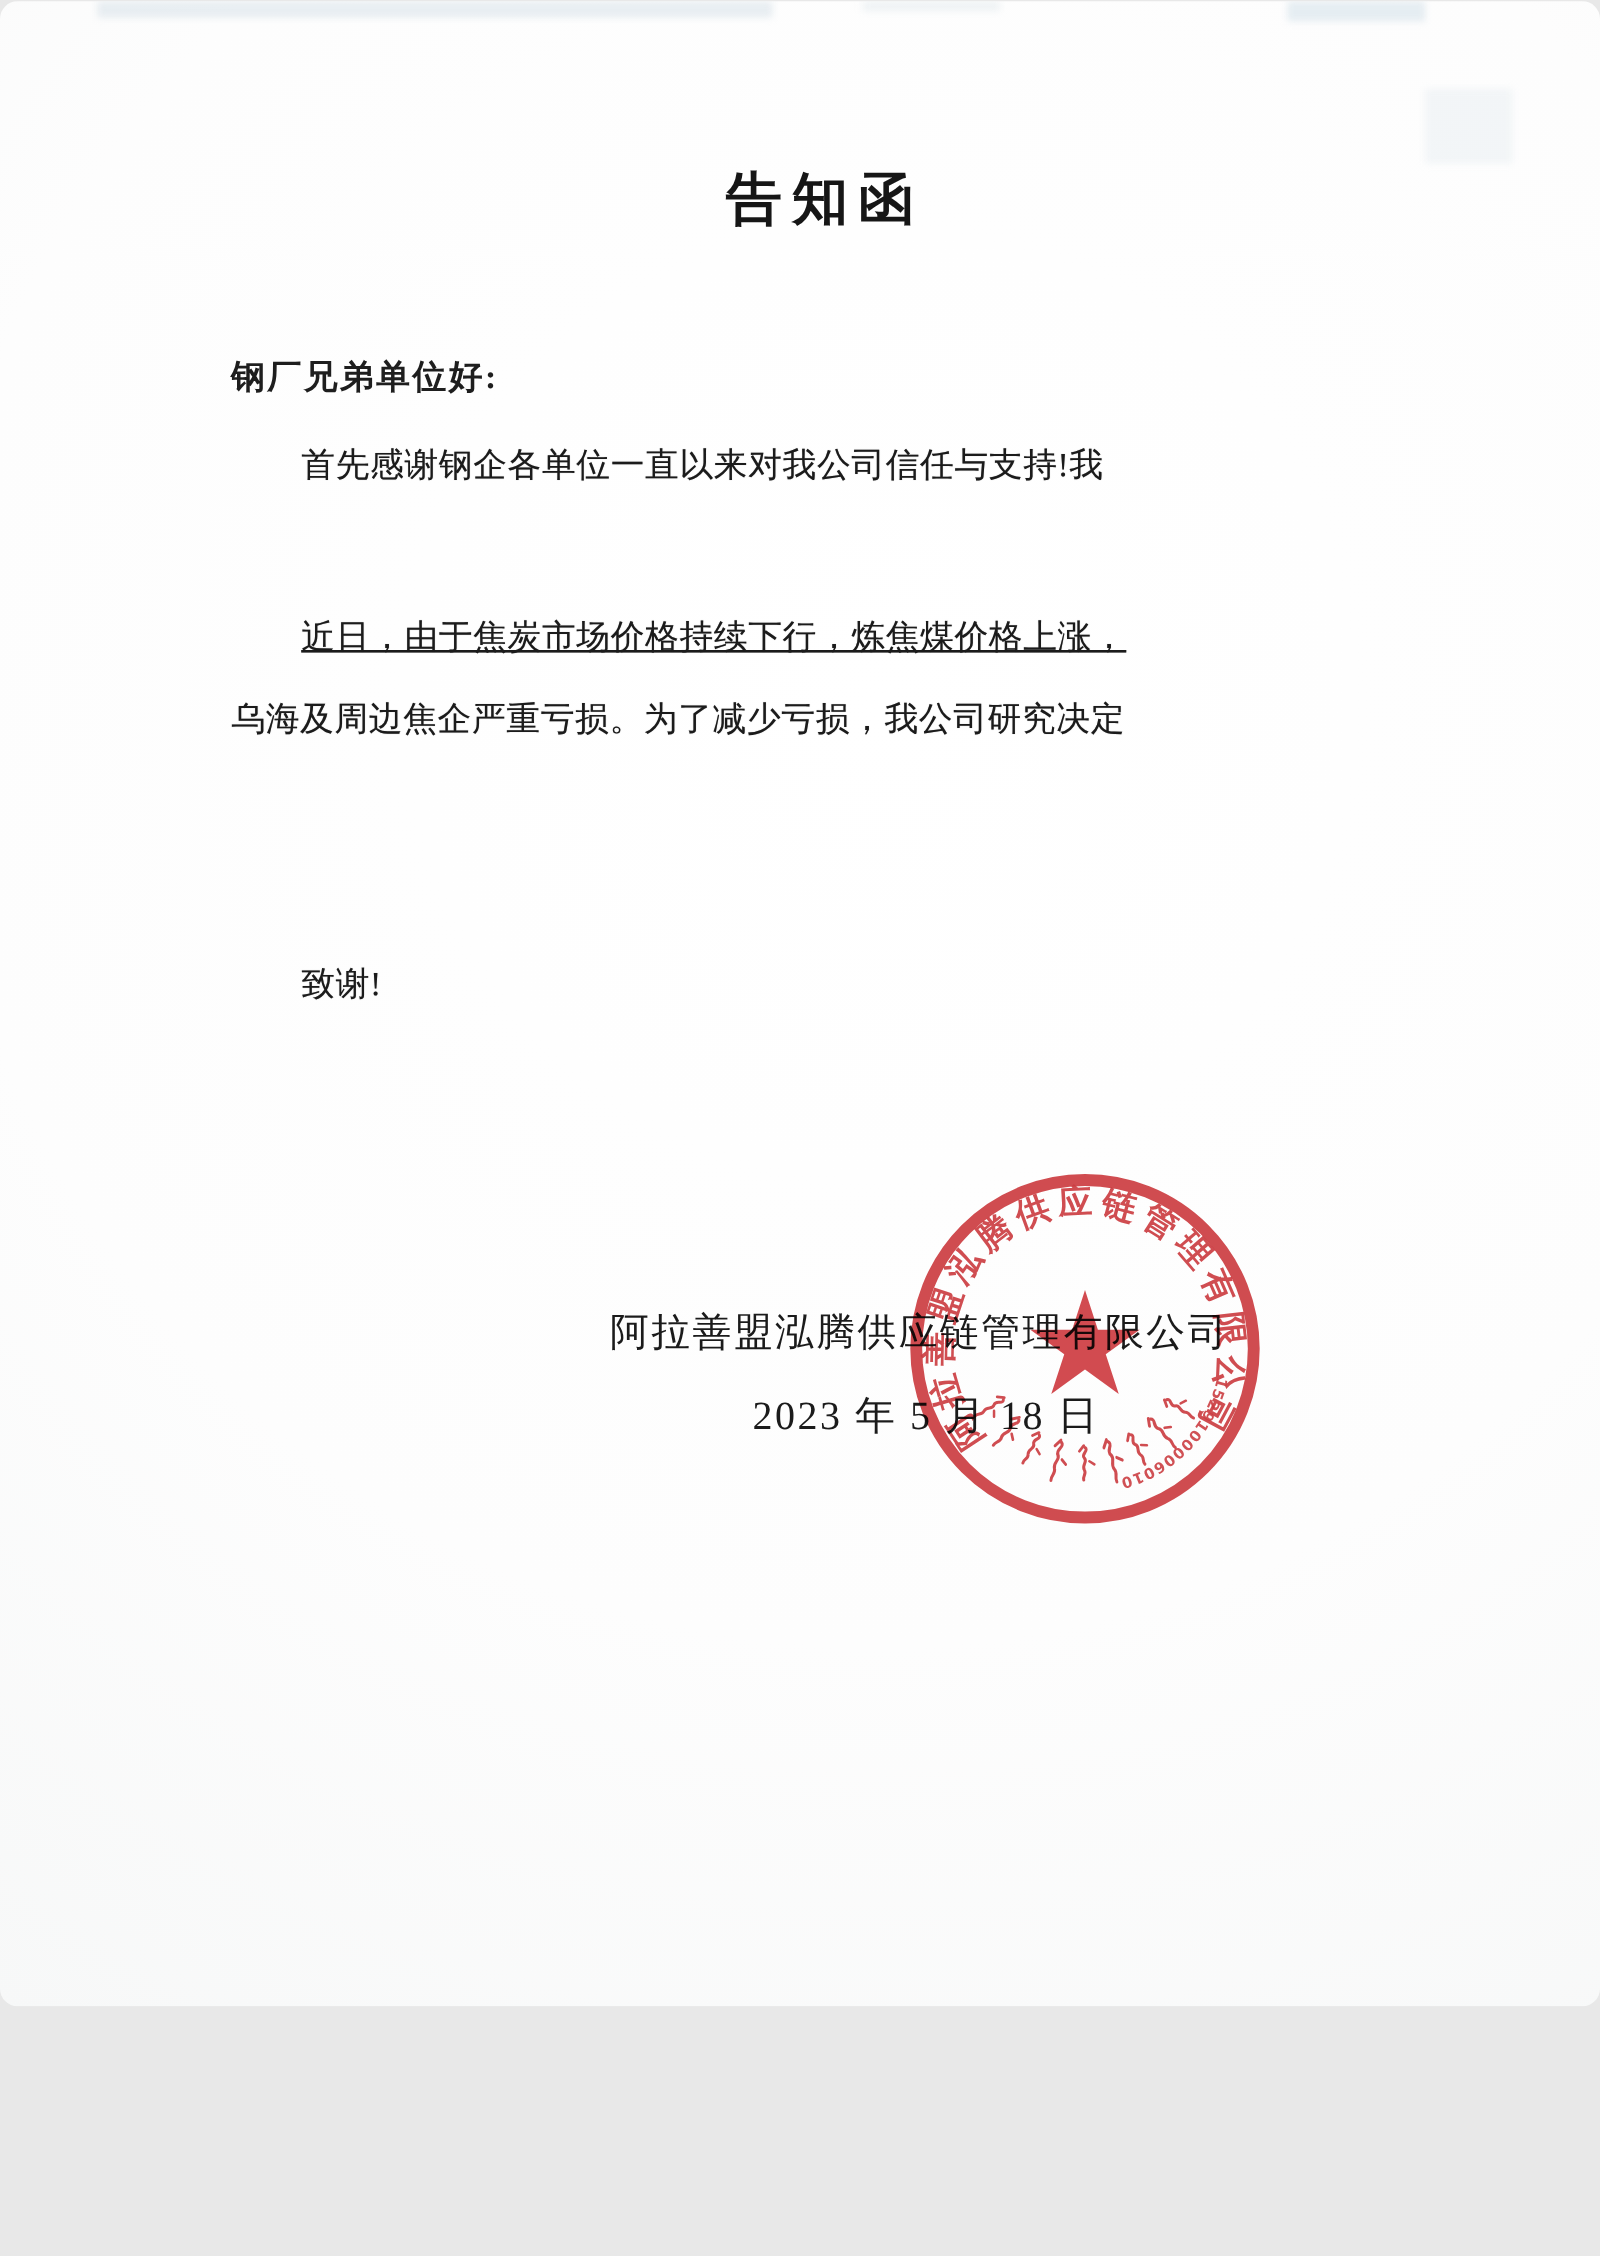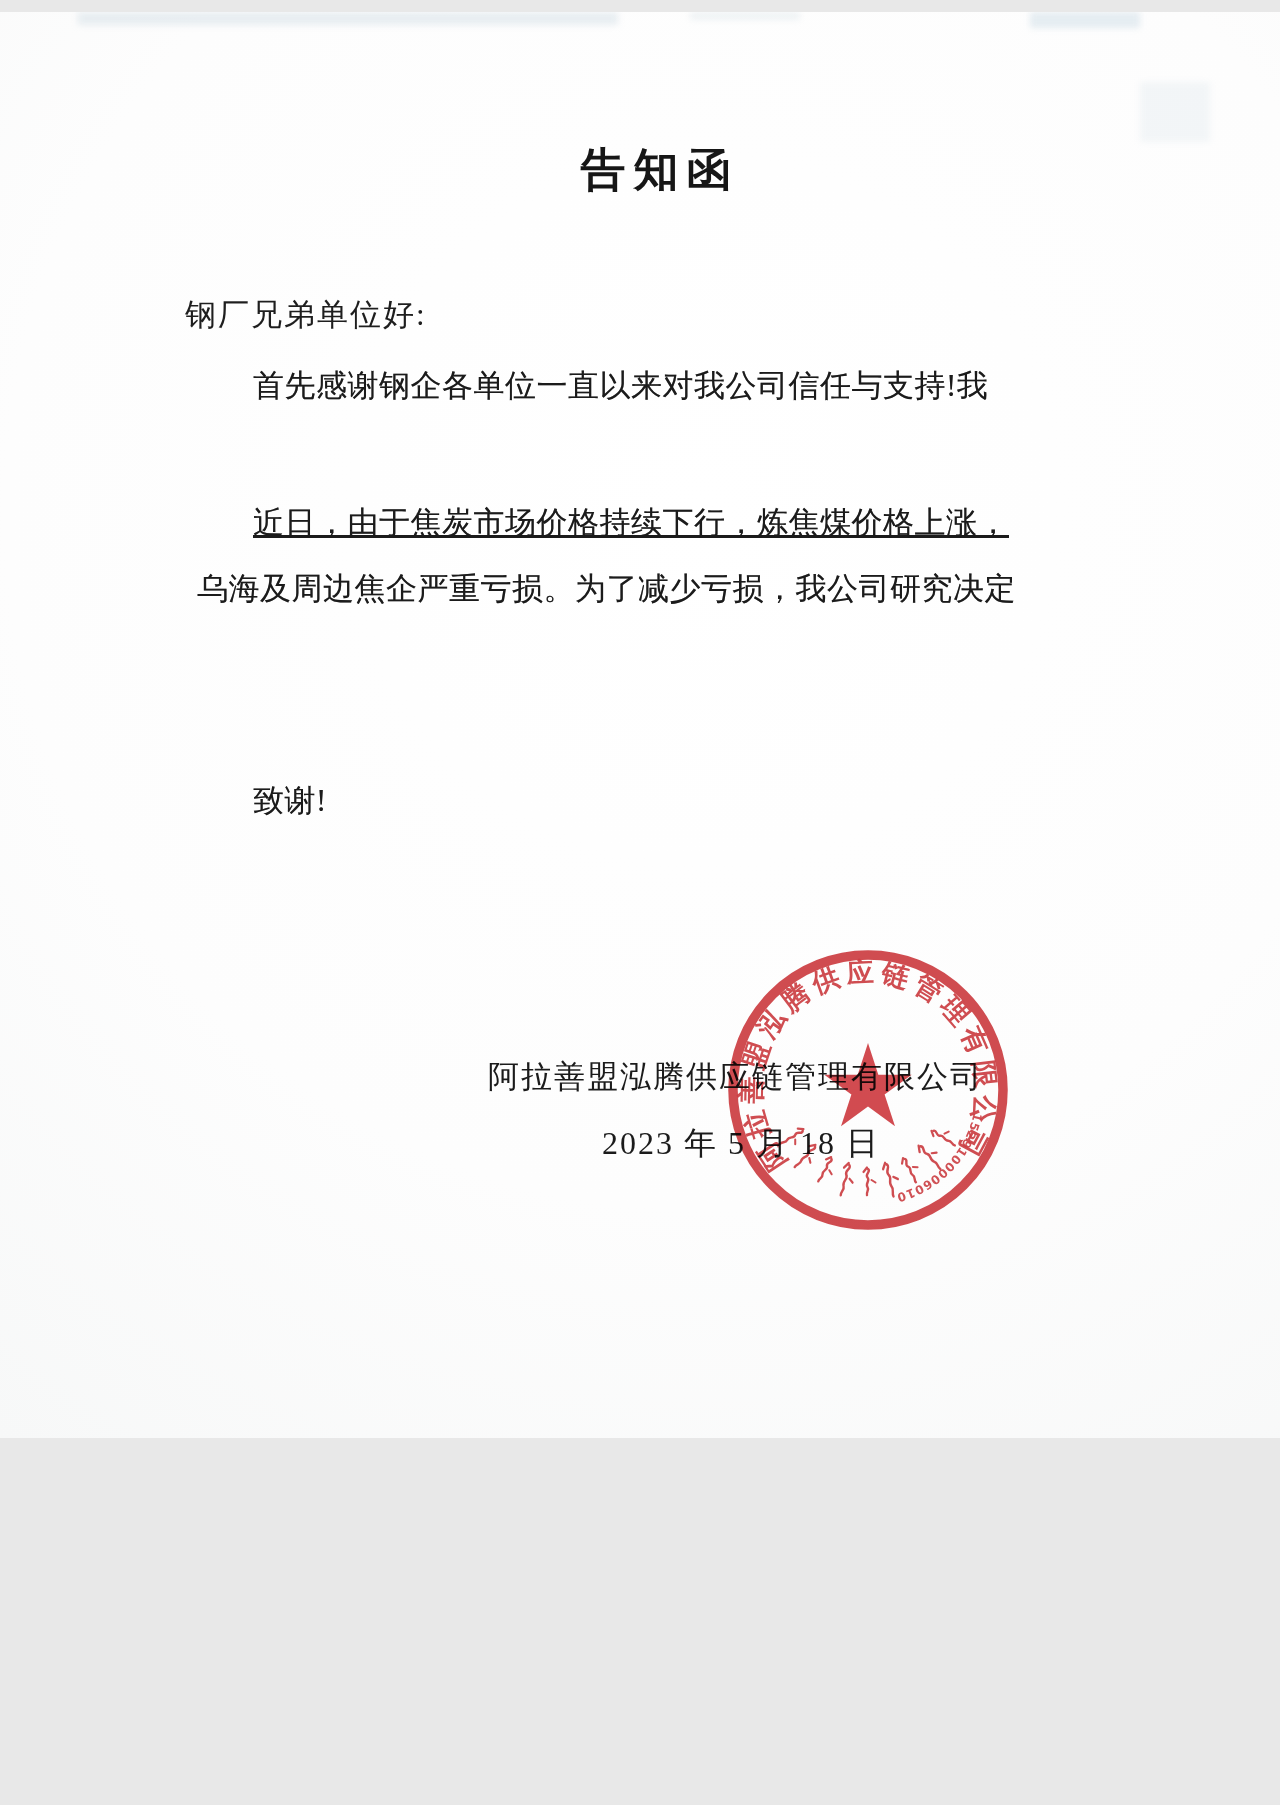--- a/index.html
+++ b/index.html
@@ -1,45 +1,46 @@
 <!DOCTYPE html>
 <html><head>
 <meta charset="utf-8">
 <style>
   html,body{margin:0;padding:0;background:#e8e8e8;}
   .page{
     position:relative;
-    width:1280px;height:1426px;
-    margin:12px auto;
+    width:1280px;height:1604px;
+    margin:1px auto;
     background:#fefefe;
     background-image:radial-gradient(circle at 55% 35%, #ffffff 0%, #fdfdfd 60%, #f7f8f8 100%);
     overflow:hidden;
     font-family:"Liberation Serif","DejaVu Serif",serif;
     color:#1e1e1e;
+    border-radius:14px;
   }
   
   .artifact{position:absolute;filter:blur(3px);pointer-events:none;}
   .a1{left:78px;top:0;width:540px;height:13px;background:rgba(198,214,224,0.38);}
   .a2{left:690px;top:0;width:110px;height:8px;background:rgba(205,218,226,0.30);}
   .a3{left:1030px;top:0;width:110px;height:16px;background:rgba(196,215,226,0.42);}
   .a4{left:1140px;top:70px;width:70px;height:60px;background:rgba(210,222,230,0.25);}
 
   .title{
     position:absolute;left:0;top:128px;width:1320px;
     text-align:center;
     font-size:45px;font-weight:bold;letter-spacing:8px;
     color:#161616;
   }
   .salutation{
     position:absolute;left:185px;top:282px;
-    font-size:31px;letter-spacing:2px;
+    font-size:27px;letter-spacing:2px;font-weight:bold;
   }
   .line{
-    position:absolute;left:197px;
-    font-size:31px;letter-spacing:0.5px;white-space:nowrap;
+    position:absolute;left:185px;
+    font-size:27px;letter-spacing:0.5px;white-space:nowrap;
     color:#1b1b1b;
     text-shadow:0 0 0.6px rgba(40,40,40,0.55);
   }
   .indent{padding-left:56px;}
   .l0{top:353px;} .l1{top:421px;} .l2{top:490px;text-decoration:underline;}
   .l3{top:556px;} .l4{top:625px;} .l5{top:694px;} .l6{top:768px;}
 
   .sig-company{
     position:absolute;left:488px;top:1044px;
     font-size:31px;letter-spacing:2px;white-space:nowrap;

